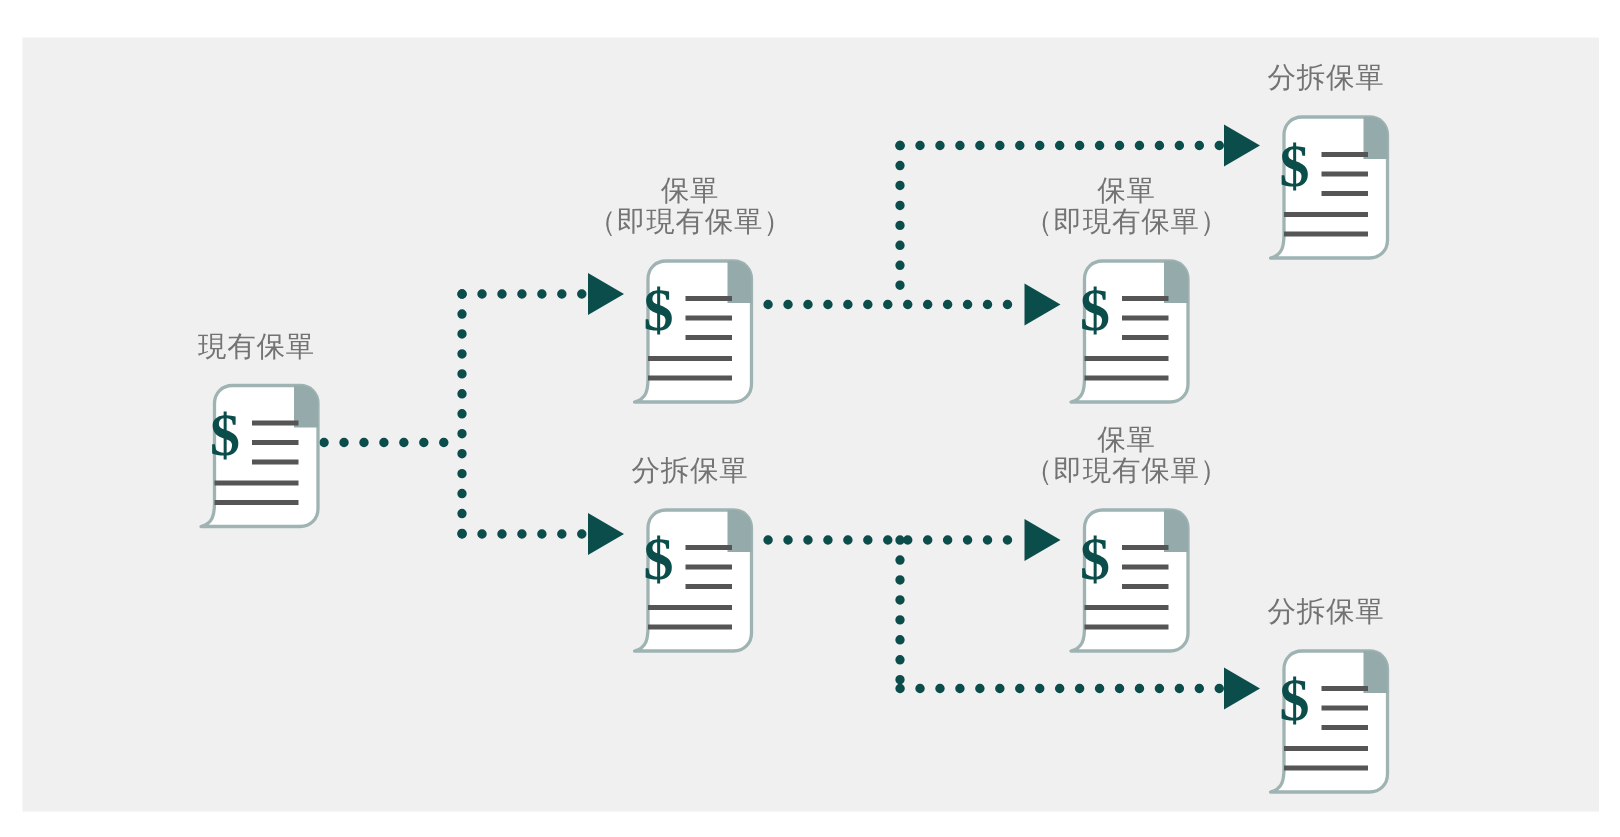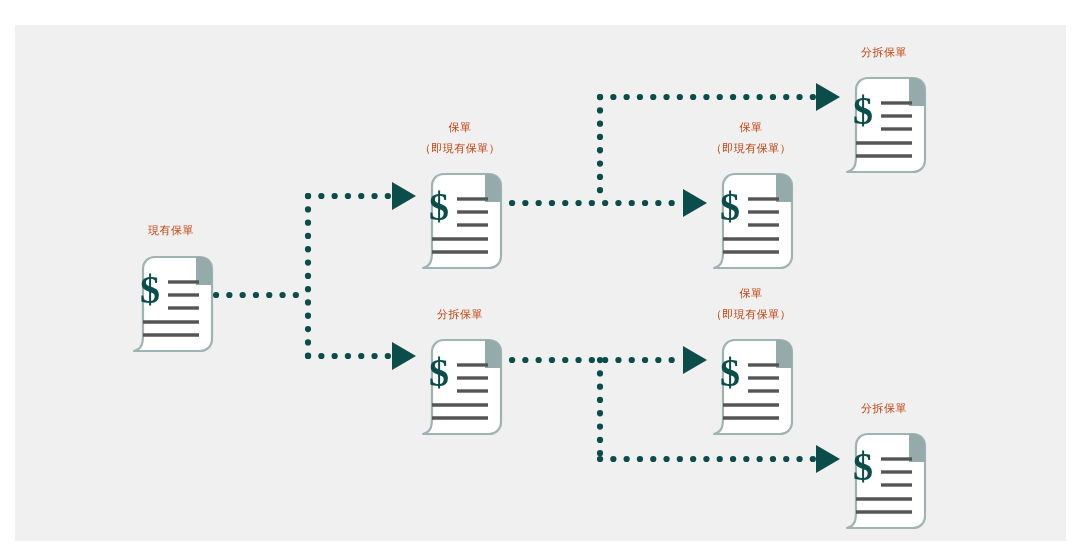--- a/index.html
+++ b/index.html
@@ -34,22 +34,22 @@
     height: 558px;
   }
   .node {
     position: absolute;
   }
   .node-label {
     position: absolute;
     left: 50%;
     transform: translateX(-50%);
     text-align: center;
-    color: #c2410c;
-    font-size: 11px;
+    color: #737373;
+    font-size: 19px;
     line-height: 21px;
     white-space: nowrap;
     letter-spacing: 0.5px;
   }
   .doc-icon {
     position: absolute;
     display: block;
   }
 </style>
 </head>
@@ -87,21 +87,21 @@
 
     <path class="dot" d="M 512 360 H 681"></path>
     <polygon class="head" points="683,346 707,360 683,374"></polygon>
 
     <path class="dot" d="M 600 360 V 459"></path>
     <path class="dot" d="M 600 459 H 814"></path>
     <polygon class="head" points="816,445 840,459 816,473"></polygon>
   </svg>
 
   <div class="node" style="left:126px; top:255px; width:90px; height:100px;">
-    <div class="node-label" style="top:-34px;font-family:Liberation Mono, monospace;">
+    <div class="node-label" style="top:-34px;">
       <span>現有保單</span>
     </div>
     <svg class="doc-icon" width="90" height="100" viewBox="0 0 90 100" xmlns="http://www.w3.org/2000/svg">
       <path d="M8 96 C 16 94 17 88 17 80 L17 14 C17 7 22 2 29 2 L74 2 C81 2 86 7 86 14 L86 84 C86 91 81 96 74 96 Z" fill="#ffffff" stroke="#9fb3b3" stroke-width="2.2" stroke-linejoin="round"></path>
       <path d="M70 2 L74 2 C81 2 86 7 86 14 L86 30 L70 30 Z" fill="#95aaab"></path>
       <text x="24" y="48" font-family="'Liberation Serif','DejaVu Serif',serif" font-size="40" font-weight="bold" fill="#0b4d4a" text-anchor="middle">$</text>
       <g stroke="#555555" stroke-width="3.4" stroke-linecap="butt">
         <line x1="42" y1="27" x2="73" y2="27"></line>
         <line x1="42" y1="40" x2="73" y2="40"></line>
         <line x1="42" y1="53" x2="73" y2="53"></line>

